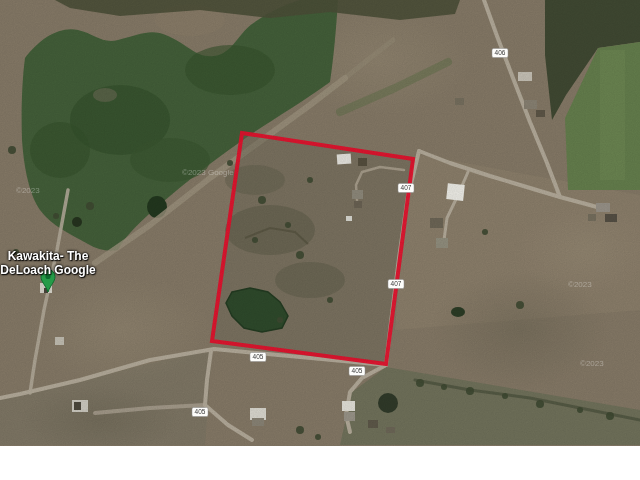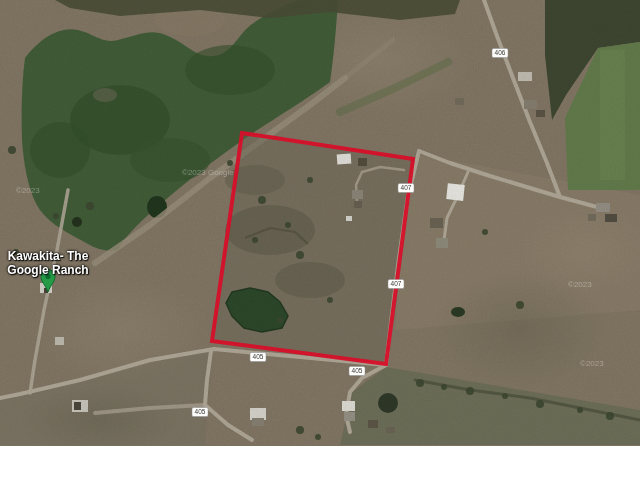--- a/index.html
+++ b/index.html
@@ -201,17 +201,17 @@
     </g>
 
     <g>
       <path d="M48,292 C45,284 41,282 41,276.5 A7,7 0 1 1 55,276.5 C55,282 51,284 48,292 Z" fill="#259b48" stroke="#0e6b2e" stroke-width="1"></path>
       <circle cx="48" cy="276.5" r="2.6" fill="#0e6b2e"></circle>
     </g>
   </svg>
 
   <div class="place-label">
     <div>Kawakita- The</div>
-    <div>Google Ranch</div>
+    <div>DeLoach Google</div>
   </div>
 
   <div class="letterbox"></div>
 </div>
 
 </body></html>

